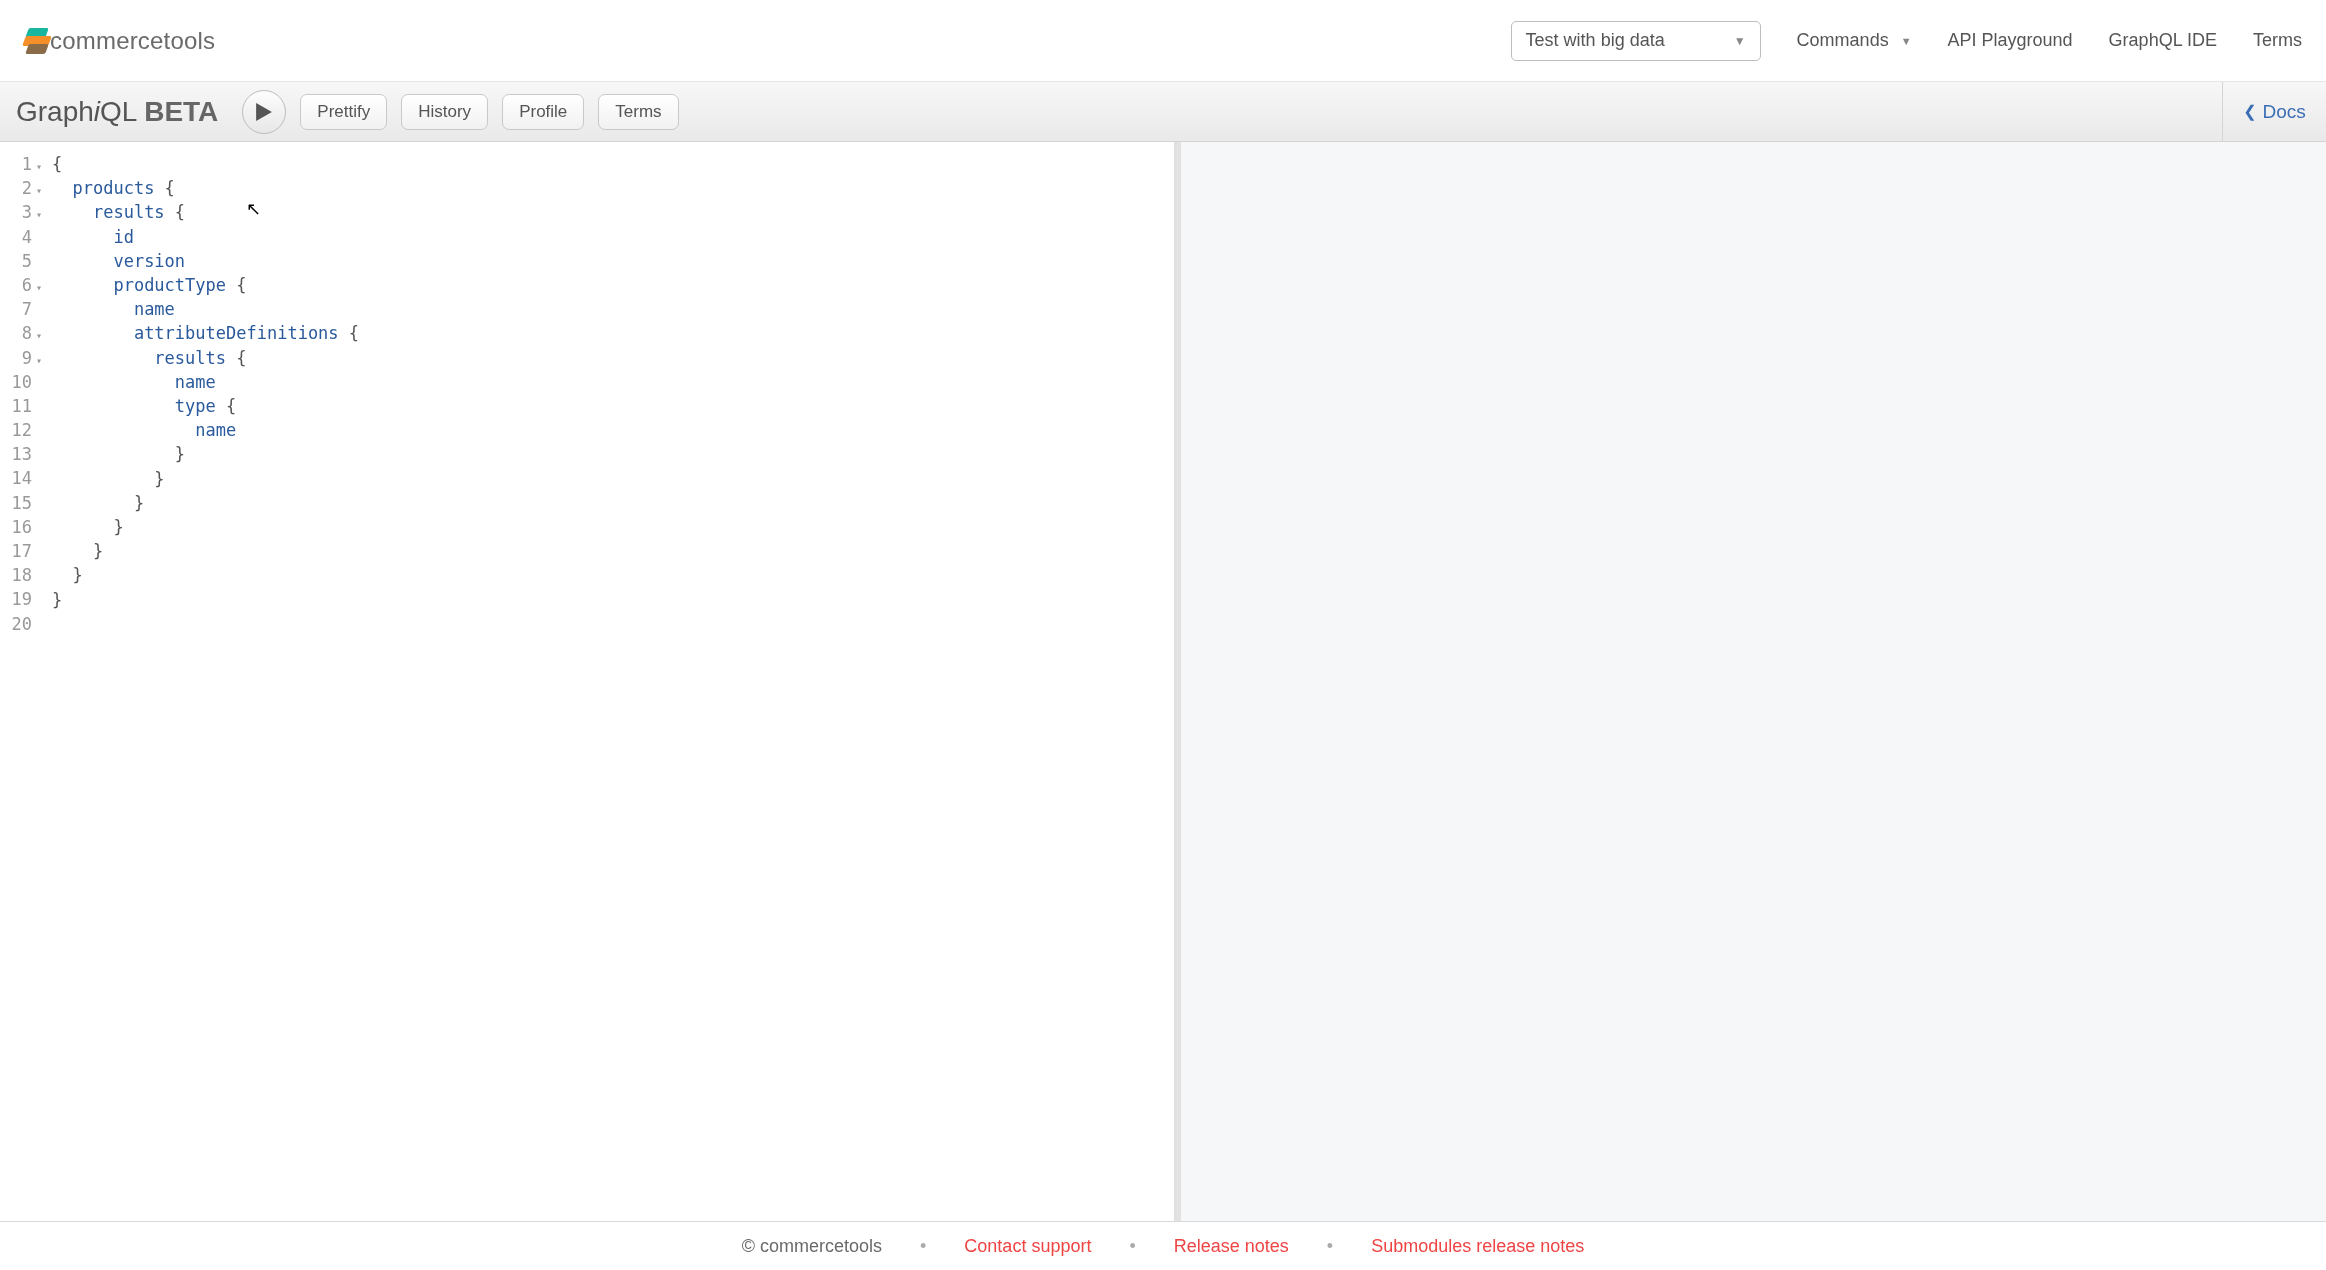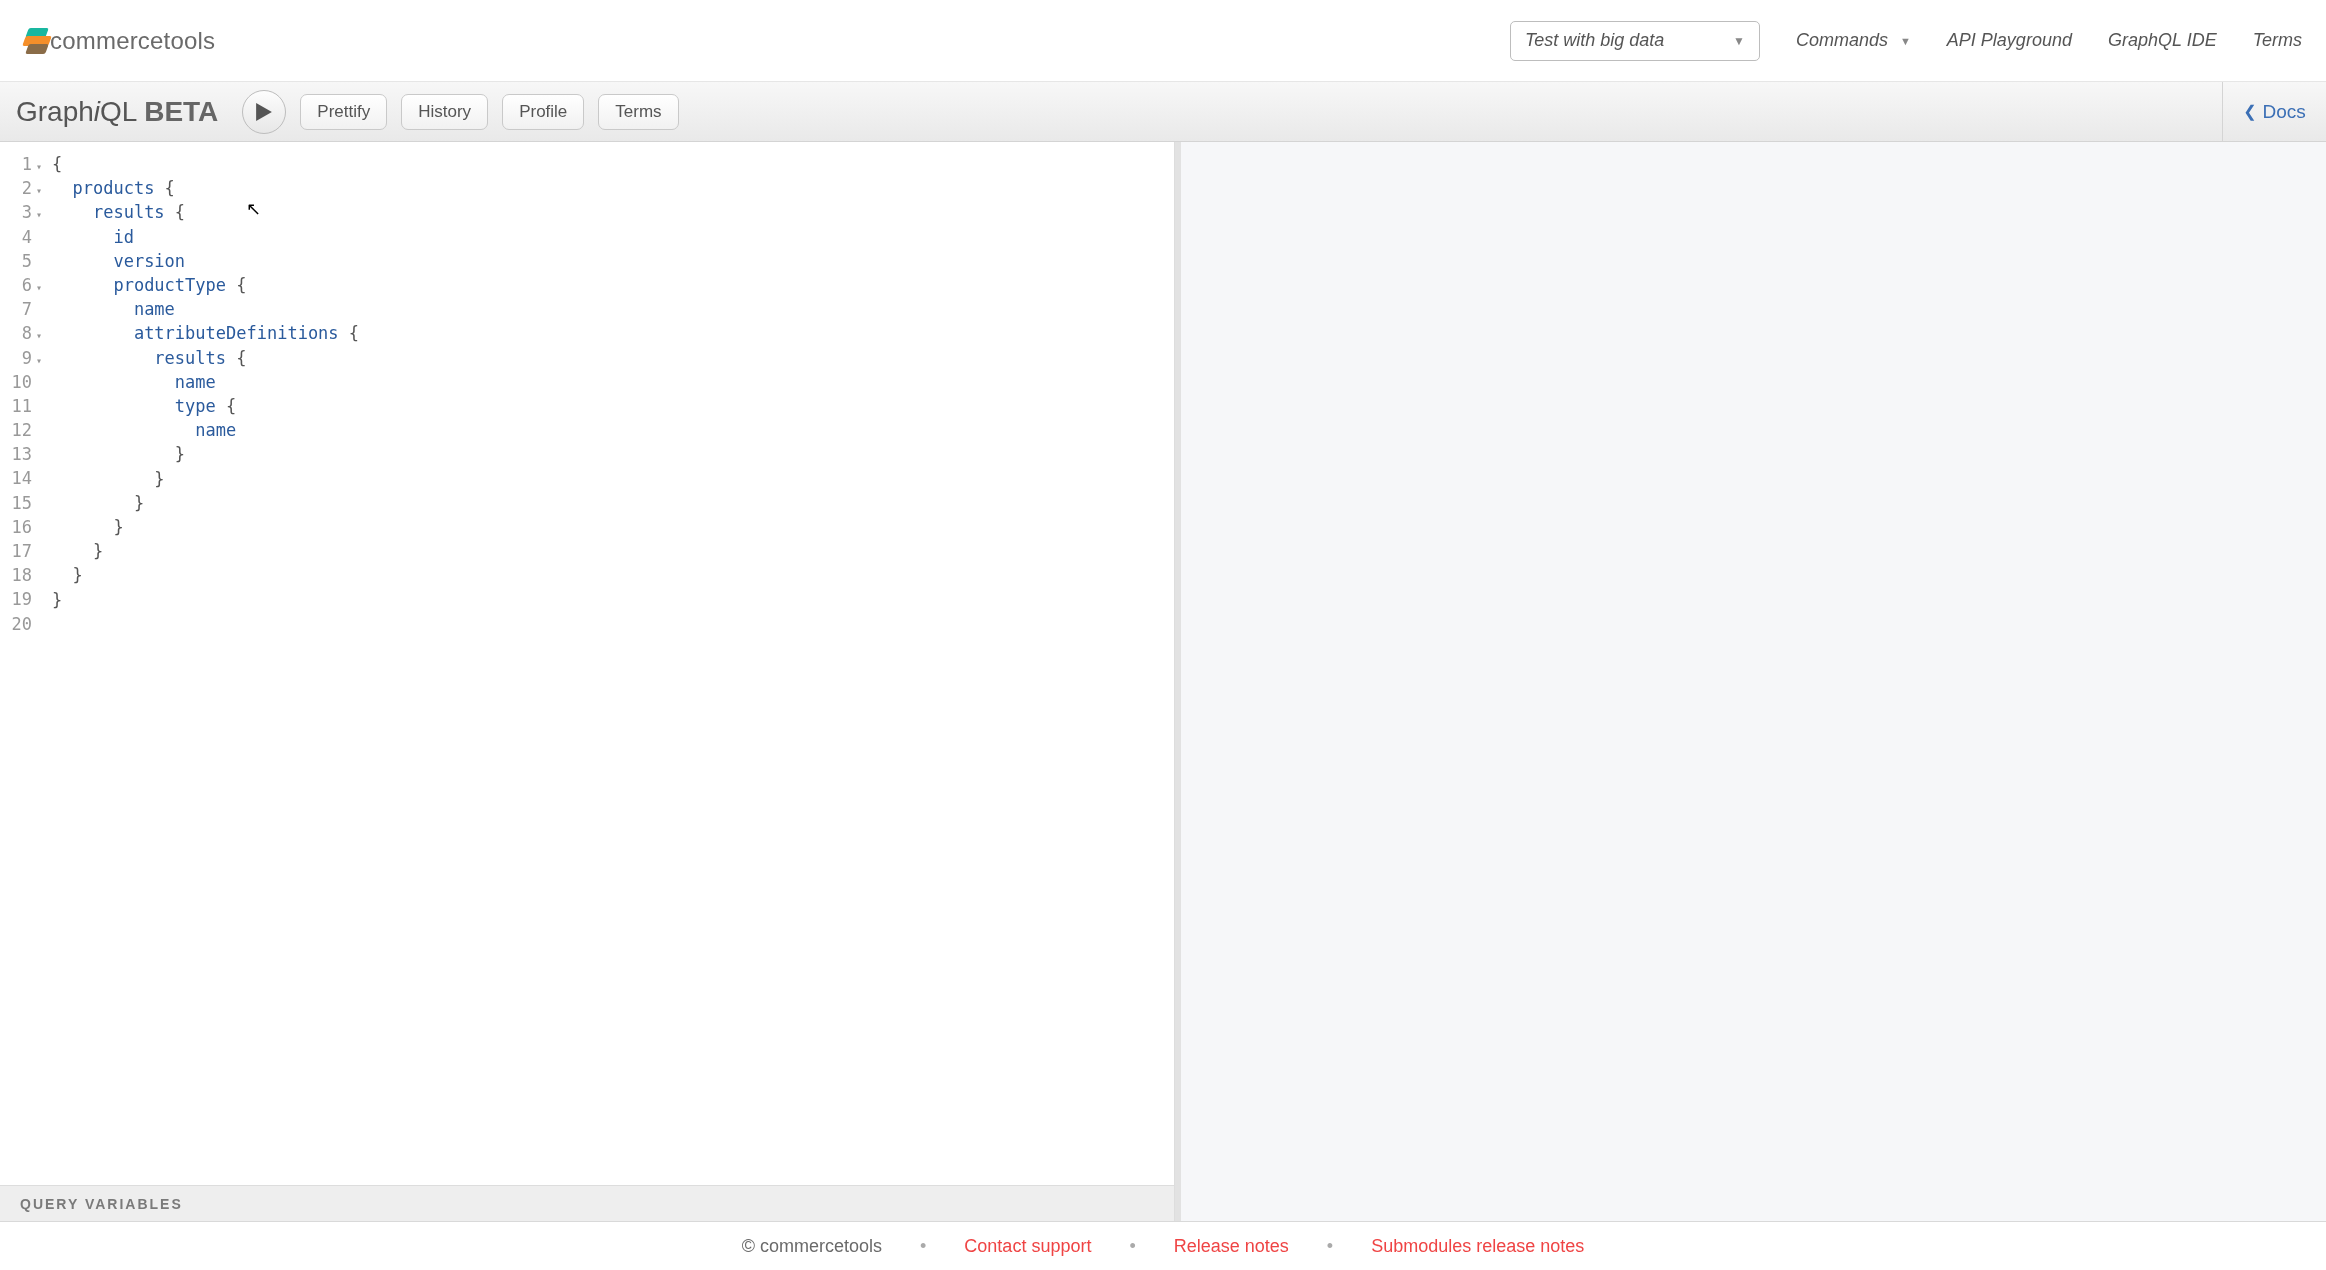--- a/index.html
+++ b/index.html
@@ -11,21 +11,21 @@
     display: flex; align-items: center; justify-content: space-between;
     padding: 10px 24px; border-bottom: 1px solid #e6e6e6; height: 82px;
   }
   .brand { display: flex; align-items: center; gap: 0; }
   .brand-text { font-size: 24px; color: #6a6a6a; letter-spacing: 0.2px; }
   .brand-logo { width: 26px; height: 26px; position: relative; }
   .brand-logo .top { position:absolute; left:3px; top:0; width:20px; height:10px; background:#19b7a0; transform: skewX(-20deg); border-radius:2px; }
   .brand-logo .mid { position:absolute; left:0; top:8px; width:26px; height:10px; background:#f58f2a; transform: skewX(-20deg); border-radius:2px; }
   .brand-logo .bot { position:absolute; left:3px; top:16px; width:20px; height:10px; background:#8a6c48; transform: skewX(-20deg); border-radius:2px; }
 
-  .nav-right { display:flex; align-items:center; gap: 36px; font-style: italic; }
+  .nav-right { display:flex; align-items:center; gap: 36px; }
   .project-select {
     display:flex; align-items:center; justify-content:space-between;
     min-width: 250px; height: 40px; padding: 0 14px;
     border: 1px solid #bdbdbd; border-radius: 5px;
     color: #555; font-size: 18px; cursor: pointer; background:#fff;
   }
   .project-select .caret { color:#888; font-size:12px; }
   .nav-link { color:#555; font-size:18px; text-decoration:none; cursor:pointer; display:flex; align-items:center; gap:12px; }
   .nav-link .caret { font-size:11px; color:#888; }
 
@@ -171,21 +171,20 @@
           <div class="ln">14<span class="fold"></span></div>
           <div class="ln">15<span class="fold"></span></div>
           <div class="ln">16<span class="fold"></span></div>
           <div class="ln">17<span class="fold"></span></div>
           <div class="ln">18<span class="fold"></span></div>
           <div class="ln">19<span class="fold"></span></div>
           <div class="ln">20<span class="fold"></span></div>
         </div>
       <div class="codetext" id="codetext"><div><span class="pn">{</span></div><div><span class="pn">  </span><span class="kw">products</span><span class="pn"> {</span></div><div><span class="pn">    </span><span class="kw">results</span><span class="pn"> {</span></div><div><span class="pn">      </span><span class="kw">id</span></div><div><span class="pn">      </span><span class="kw">version</span></div><div><span class="pn">      </span><span class="kw">productType</span><span class="pn"> {</span></div><div><span class="pn">        </span><span class="kw">name</span></div><div><span class="pn">        </span><span class="kw">attributeDefinitions</span><span class="pn"> {</span></div><div><span class="pn">          </span><span class="kw">results</span><span class="pn"> {</span></div><div><span class="pn">            </span><span class="kw">name</span></div><div><span class="pn">            </span><span class="kw">type</span><span class="pn"> {</span></div><div><span class="pn">              </span><span class="kw">name</span></div><div><span class="pn">            }</span></div><div><span class="pn">          }</span></div><div><span class="pn">        }</span></div><div><span class="pn">      }</span></div><div><span class="pn">    }</span></div><div><span class="pn">  }</span></div><div><span class="pn">}</span></div><div><span class="pn"></span></div></div>
     </div>
-    <div class="vars-bar">Query Variables</div>
   </div>
   <div class="result-col"></div>
 </div>
 
 <div class="footer">
   <span>© commercetools</span>
   <span class="dot">•</span>
   <a>Contact support</a>
   <span class="dot">•</span>
   <a>Release notes</a>

